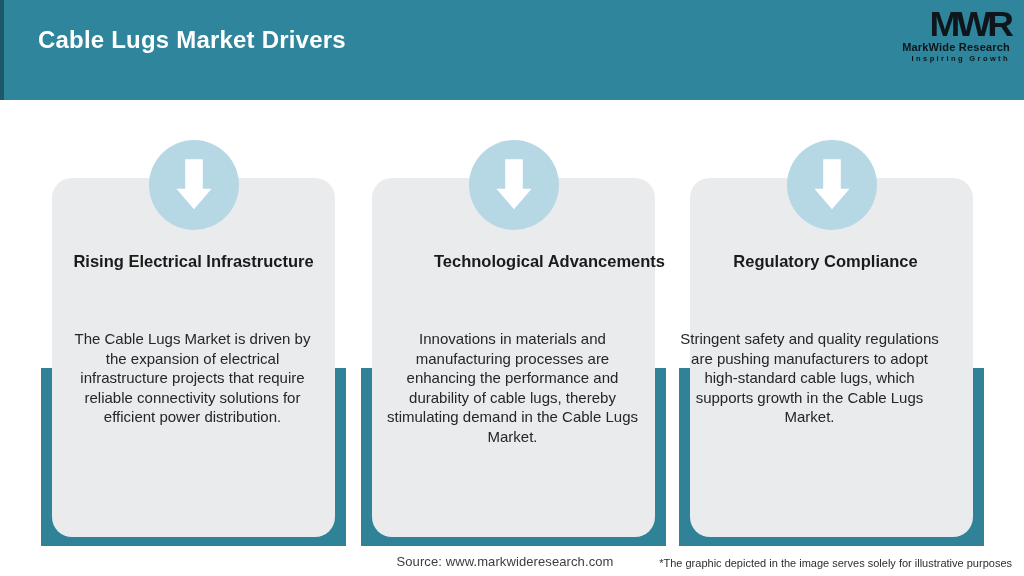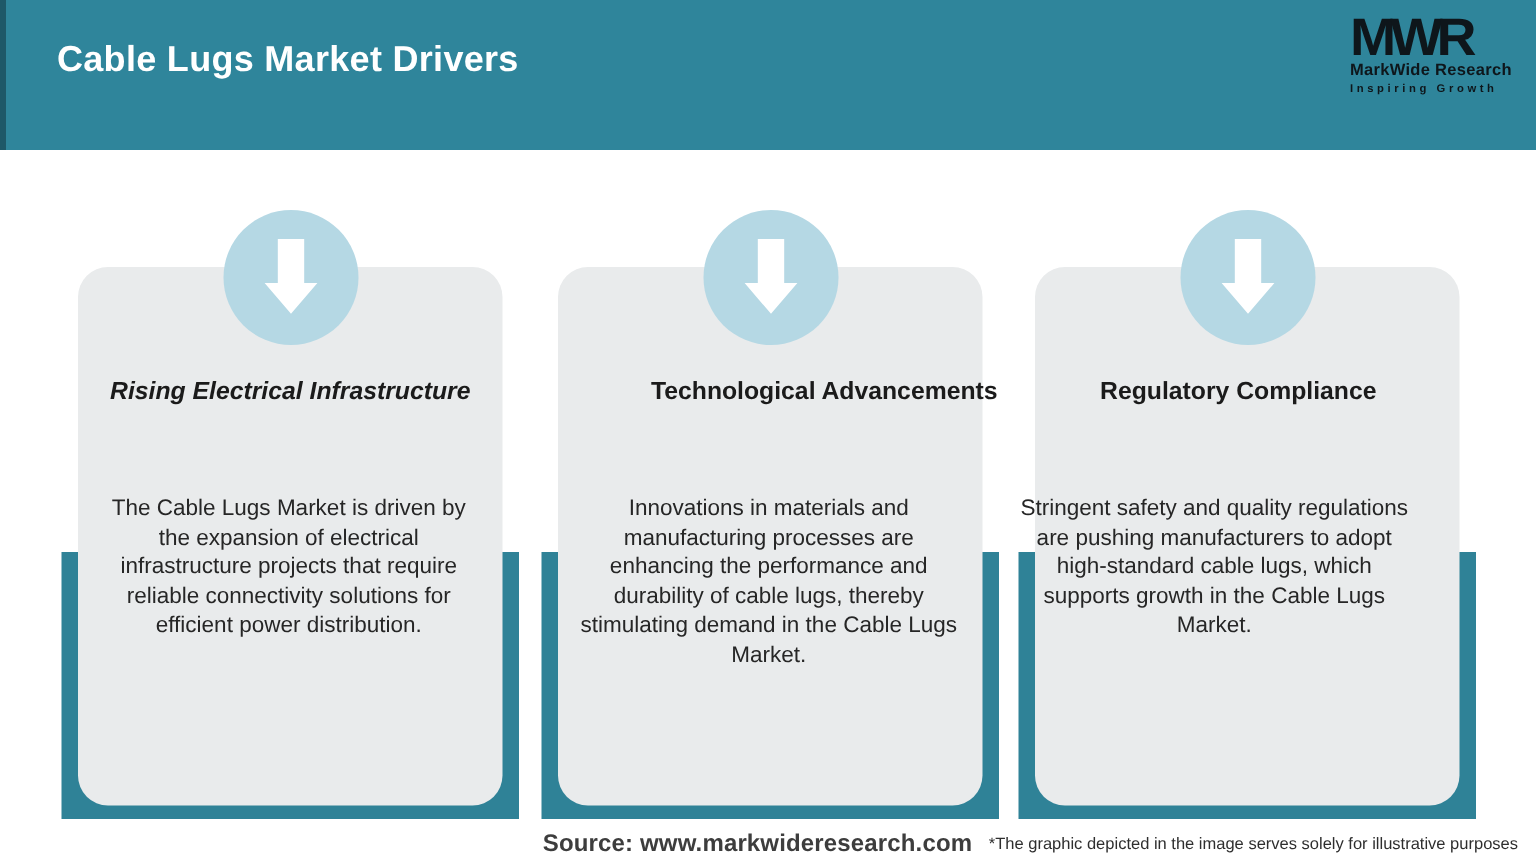--- a/index.html
+++ b/index.html
@@ -15,21 +15,21 @@
   }
   .header-edge{
     position:absolute;left:0;top:0;width:4px;height:100px;
     background:#1E5868;
   }
   .page-title{
     position:absolute;left:38px;top:26px;
     color:#ffffff;font-size:24px;font-weight:700;letter-spacing:.2px;
   }
   .logo{
-    position:absolute;right:14px;top:8px;width:110px;text-align:left;
+    position:absolute;right:14px;top:8px;width:110px;text-align:right;
     color:#0E161B;
   }
   .logo-mwr{
     font-size:37px;font-weight:800;letter-spacing:-4px;line-height:34px;
     transform:scaleY(.95);
   }
   .logo-name{font-size:11px;font-weight:700;letter-spacing:.2px;margin-top:-1px;}
   .logo-tag{font-size:7.5px;font-weight:700;letter-spacing:2.4px;margin-top:1px;}
   
   .backing{
@@ -47,29 +47,29 @@
   .card-heading{
     position:absolute;z-index:4;width:283px;top:252px;
     text-align:center;font-size:16.5px;font-weight:700;color:#1B1B1B;
   }
   .card-body{
     position:absolute;z-index:4;width:259px;top:329px;
     font-size:15px;line-height:19.5px;color:#262626;text-align:center;
   }
   
   .col1 .backing{left:41px;}  .col1 .card{left:52px;}  .col1 .circle{left:149px;}
-  .col1 .card-heading{left:52px;font-style:italic;} .col1 .card-body{left:63px;}
+  .col1 .card-heading{left:52px;} .col1 .card-body{left:63px;}
   .col2 .backing{left:361px;} .col2 .card{left:372px;} .col2 .circle{left:469px;}
   .col2 .card-heading{left:372px;padding-left:36px;} .col2 .card-body{left:383px;}
   .col3 .backing{left:679px;} .col3 .card{left:690px;} .col3 .circle{left:787px;}
   .col3 .card-heading{left:684px;} .col3 .card-body{left:680px;}
   
   .source-line{
     position:absolute;left:0;top:554px;width:1010px;text-align:center;
-    font-size:16px;font-weight:700;color:#3D3D3D;letter-spacing:.1px;
+    font-size:13px;font-weight:400;color:#3D3D3D;letter-spacing:.1px;
   }
   .disclaimer{
     position:absolute;right:12px;top:557px;
     font-size:11px;color:#2E2E2E;
   }
 </style>
 </head>
 <body>
 
 <div class="stage">

